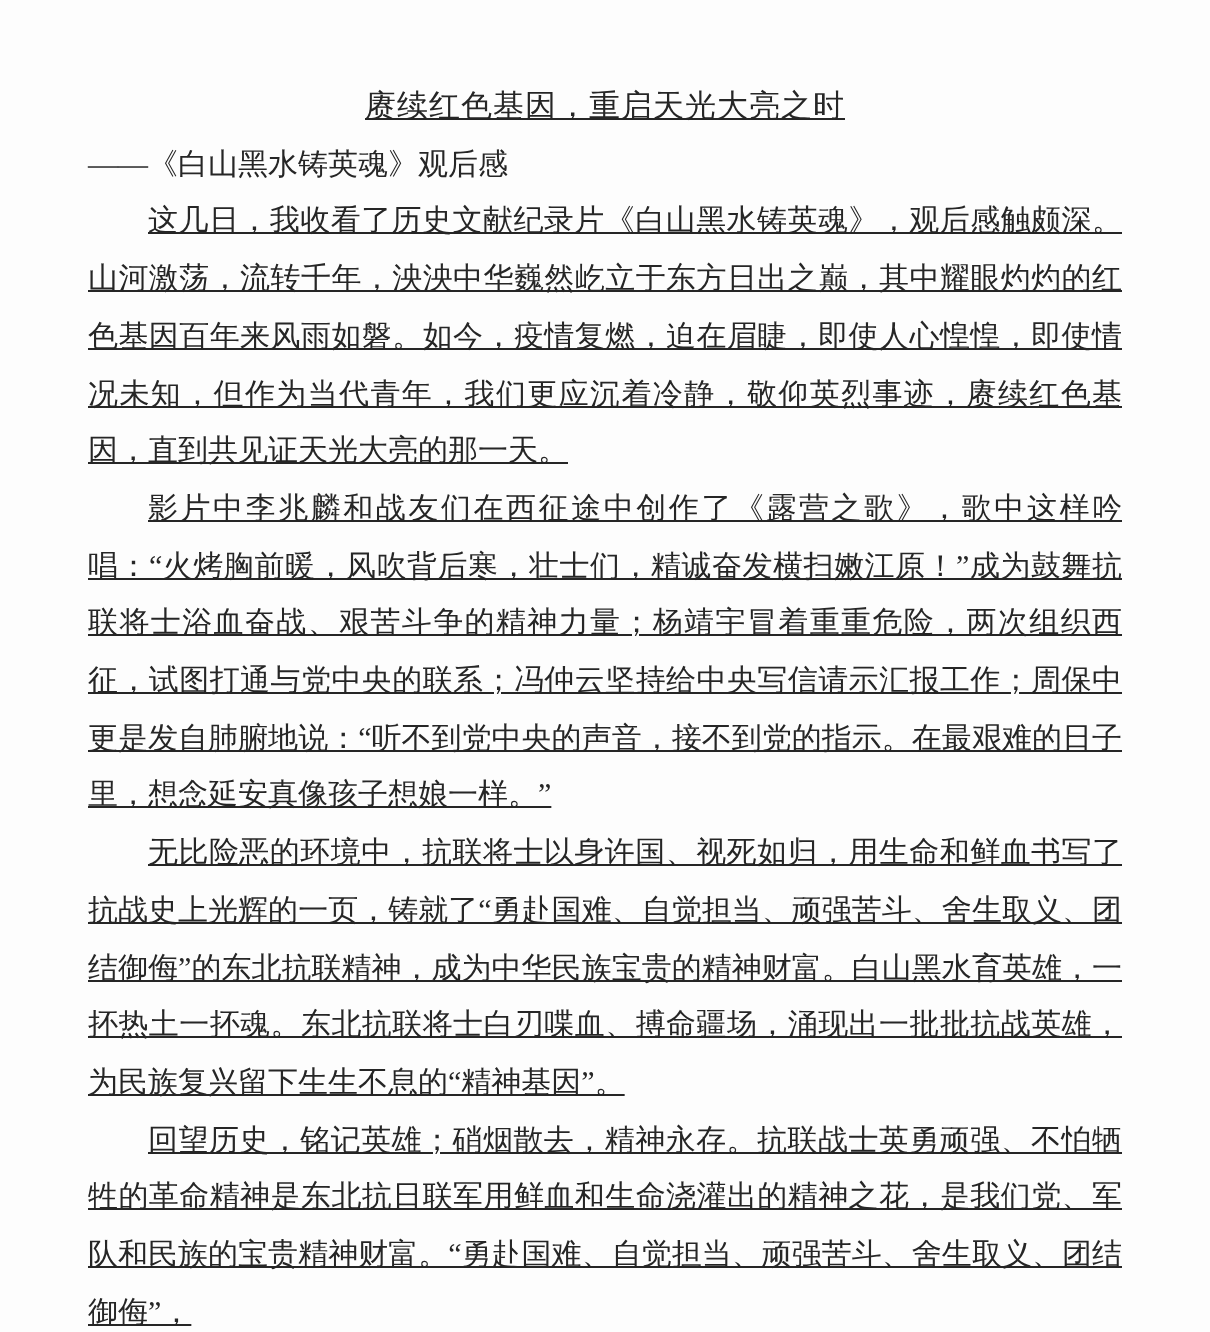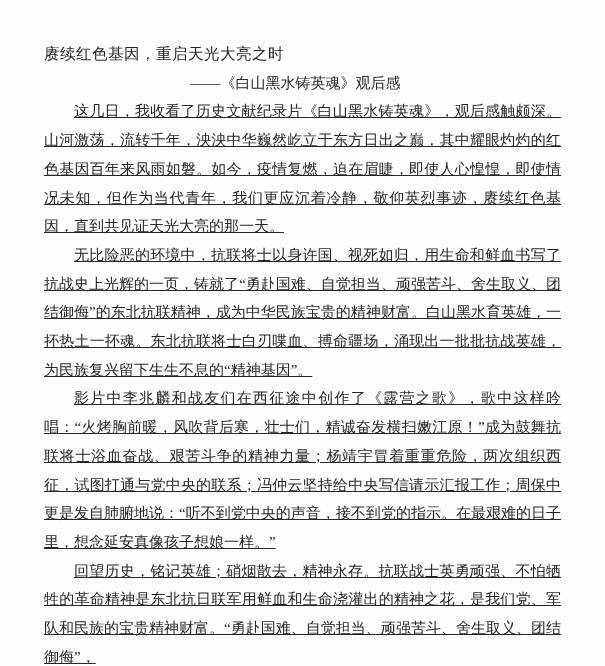--- a/index.html
+++ b/index.html
@@ -15,29 +15,30 @@
     background: #fdfdfd;
     color: #262626;
     font-family: "Liberation Serif", "DejaVu Serif", serif;
     font-size: 15px;
     line-height: 28.7px;
     padding: 40px 44px 0 44px;
     overflow: hidden;
   }
   .doc-title {
     margin: 0;
-    text-align: left;
+    text-align: center;
     font-size: 15.5px;
     font-weight: normal;
     letter-spacing: 0.5px;
     white-space: nowrap;
+    text-decoration: underline;
   }
   .doc-subtitle {
     margin: 0;
-    text-align: center;
+    text-align: left;
     padding-right: 14px;
     white-space: nowrap;
   }
   .doc-body {
     text-align: justify;
   }
   .body-para {
     margin: 0;
     padding: 0;
     text-indent: 2em;
@@ -49,17 +50,17 @@
   }
 </style>
 </head>
 <body>
 
 <div class="page">
   <h1 class="doc-title">赓续红色基因，重启天光大亮之时</h1>
   <div class="doc-subtitle">——《白山黑水铸英魂》观后感</div>
   <div class="doc-body">
       <p class="body-para">这几日，我收看了历史文献纪录片《白山黑水铸英魂》，观后感触颇深。山河激荡，流转千年，泱泱中华巍然屹立于东方日出之巅，其中耀眼灼灼的红色基因百年来风雨如磐。如今，疫情复燃，迫在眉睫，即使人心惶惶，即使情况未知，但作为当代青年，我们更应沉着冷静，敬仰英烈事迹，赓续红色基因，直到共见证天光大亮的那一天。</p>
+      <p class="body-para">影片中李兆麟和战友们在西征途中创作了《露营之歌》，歌中这样吟唱：“火烤胸前暖，风吹背后寒，壮士们，精诚奋发横扫嫩江原！”成为鼓舞抗联将士浴血奋战、艰苦斗争的精神力量；杨靖宇冒着重重危险，两次组织西征，试图打通与党中央的联系；冯仲云坚持给中央写信请示汇报工作；周保中更是发自肺腑地说：“听不到党中央的声音，接不到党的指示。在最艰难的日子里，想念延安真像孩子想娘一样。”</p>
       <p class="body-para">无比险恶的环境中，抗联将士以身许国、视死如归，用生命和鲜血书写了抗战史上光辉的一页，铸就了“勇赴国难、自觉担当、顽强苦斗、舍生取义、团结御侮”的东北抗联精神，成为中华民族宝贵的精神财富。白山黑水育英雄，一抔热土一抔魂。东北抗联将士白刃喋血、搏命疆场，涌现出一批批抗战英雄，为民族复兴留下生生不息的“精神基因”。</p>
-      <p class="body-para">影片中李兆麟和战友们在西征途中创作了《露营之歌》，歌中这样吟唱：“火烤胸前暖，风吹背后寒，壮士们，精诚奋发横扫嫩江原！”成为鼓舞抗联将士浴血奋战、艰苦斗争的精神力量；杨靖宇冒着重重危险，两次组织西征，试图打通与党中央的联系；冯仲云坚持给中央写信请示汇报工作；周保中更是发自肺腑地说：“听不到党中央的声音，接不到党的指示。在最艰难的日子里，想念延安真像孩子想娘一样。”</p>
       <p class="body-para">回望历史，铭记英雄；硝烟散去，精神永存。抗联战士英勇顽强、不怕牺牲的革命精神是东北抗日联军用鲜血和生命浇灌出的精神之花，是我们党、军队和民族的宝贵精神财富。“勇赴国难、自觉担当、顽强苦斗、舍生取义、团结御侮”，</p>
     </div>
 </div>
 
 </body></html>

